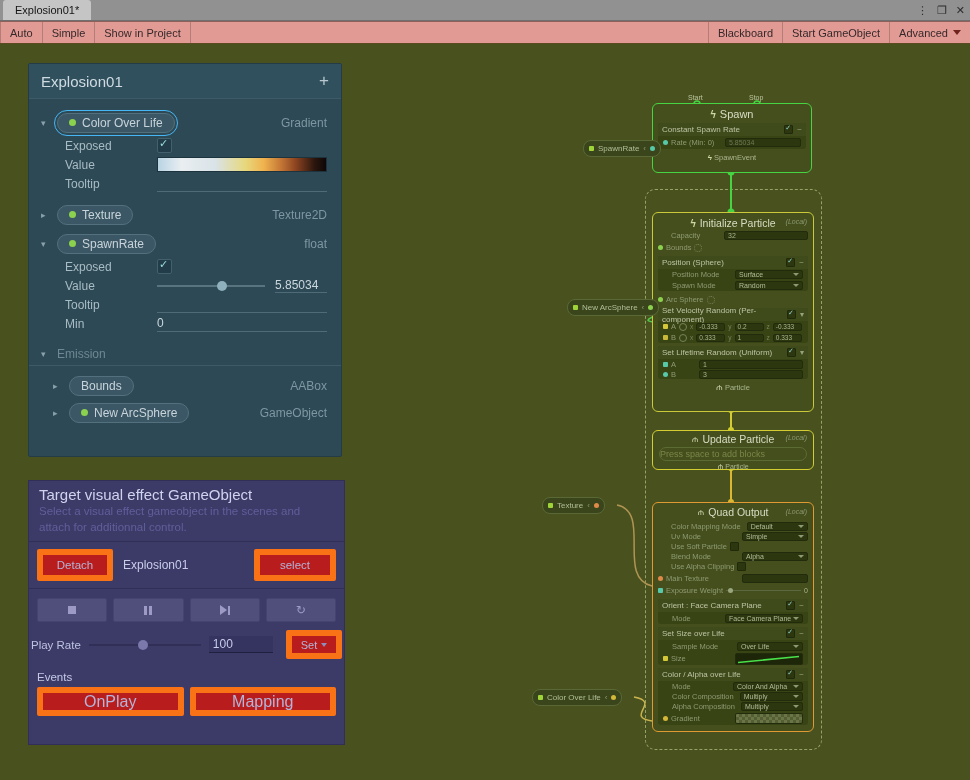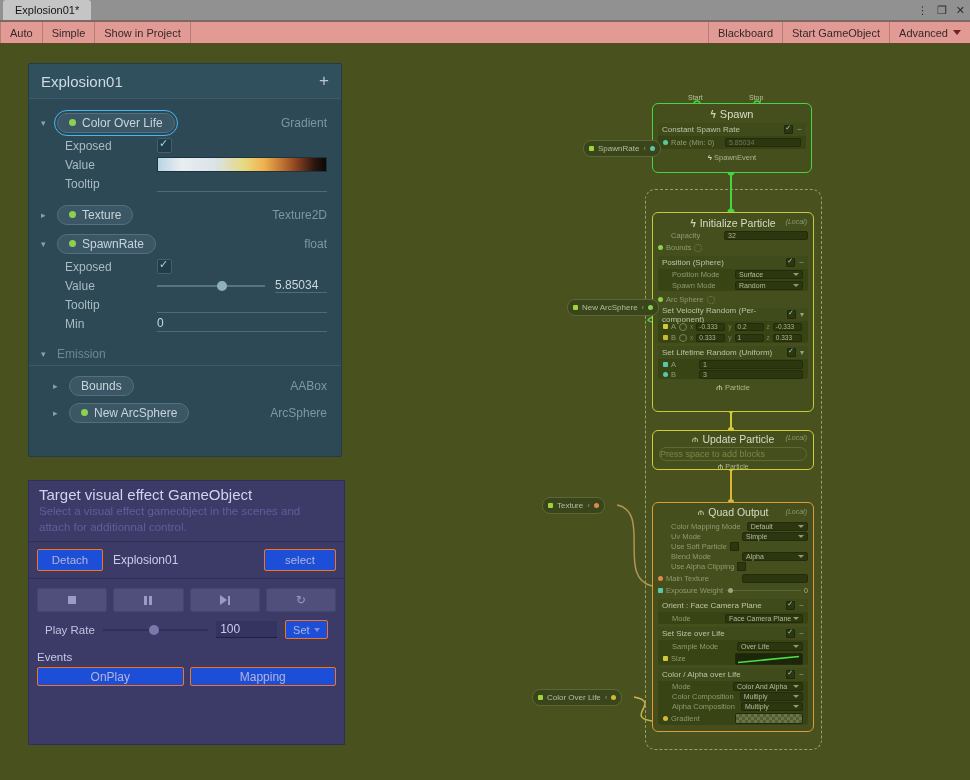--- a/index.html
+++ b/index.html
@@ -103,46 +103,46 @@
   .catrow{display:flex;align-items:center;height:22px;padding-left:12px;margin-top:10px;
           border-bottom:1px solid #3c5a67;font-size:12px;color:#6f8893}
 
   
   .tp{position:absolute;left:28px;top:480px;width:317px;height:265px;background:#3c3a67;
       border:1px solid #312f57;z-index:5;color:#c6c9e6;box-sizing:border-box}
   .tptitle{font-size:15px;color:#d0d3ef;padding:5px 10px 0}
   .tpsub{font-size:11.5px;color:#605e9b;padding:1px 10px 6px;line-height:1.35}
   .tpdiv{border-top:1px solid #312f57}
   .attachrow{display:flex;align-items:center;gap:10px;padding:7px 8px}
-  .pbtn{background:#1d4ed8;color:#b2b5d9;font-size:11.5px;display:flex;align-items:center;justify-content:center;
-        border-radius:2px;border:1px solid #f97316}
+  .pbtn{background:#b91c1c;color:#b2b5d9;font-size:11.5px;display:flex;align-items:center;justify-content:center;
+        border-radius:2px;border:6px solid #f97316}
   .detach{width:64px;height:20px}
   .selectb{width:70px;height:20px;margin-left:auto}
   .aname{font-size:12px;color:#c9cdeb}
   .playrow{display:flex;gap:6px;padding:9px 8px 4px}
   .playbtn{flex:1;height:22px;background:#504e7a;border:1px solid #454370;border-radius:2px;
            display:flex;align-items:center;justify-content:center}
   .ic-stop{width:8px;height:8px;background:#9d9bc6}
   .ic-pause{display:flex;gap:2px}
   .ic-pause i{display:block;width:3px;height:9px;background:#9d9bc6}
   .ic-step{display:flex;align-items:center;gap:1px}
   .ic-step .tri{width:0;height:0;border-top:5px solid transparent;border-bottom:5px solid transparent;border-left:7px solid #9d9bc6}
   .ic-step .bar{width:2px;height:9px;background:#9d9bc6}
   .ic-loop{color:#9d9bc6;font-size:12px;font-family:"DejaVu Sans",sans-serif}
-  .raterow{display:flex;align-items:center;padding:4px 16px;gap:8px}
+  .raterow{display:flex;align-items:center;padding:4px 2px;gap:8px}
   .ratelabel{font-size:11.5px;color:#bfc3e2;flex:none}
   .rslider{width:112px;height:2px;background:#312f57;position:relative}
   .rslider .knob{position:absolute;top:-4px;width:10px;height:10px;border-radius:50%;background:#7b79ab}
   .ratefld{width:60px;height:16px;background:#353360;border-bottom:1px solid #211f42;font-size:12px;
            color:#c9cdeb;display:flex;align-items:center;padding-left:4px}
   .setbtn{margin-left:auto;width:44px;height:17px;font-size:11px}
   .setbtn .dda{width:0;height:0;border-left:3px solid transparent;border-right:3px solid transparent;border-top:4px solid #8f8dbb;margin-left:4px}
   .evlabel{font-size:11.5px;color:#c5c9e7;padding:8px 8px 2px}
   .evrow{display:flex;gap:6px;padding:2px 8px}
-  .evbtn{flex:1;height:17px;font-size:12px}
+  .evbtn{flex:1;height:17px;font-size:16px}
 </style>
 </head>
 <body>
 
 <div class="tabbar">
   <div class="tab">Explosion01*</div>
   <div class="winicons">
     <span>⋮</span>
     <span>❐</span>
     <span>✕</span>
@@ -566,21 +566,21 @@
         <span>Bounds</span>
       </span>
       <span class="btype">AABox</span>
     </div>
     <div class="bbrow pillrow" style="padding-left:24px">
       <span class="chev">▸</span>
       <span class="pill">
         <span class="gdot"></span>
         <span>New ArcSphere</span>
       </span>
-      <span class="btype">ArcSphere</span>
+      <span class="btype">GameObject</span>
     </div>
   </div>
 </div>
 
 <div class="tp">
   <div class="tptitle">Target visual effect GameObject</div>
   <div class="tpsub">Select a visual effect gameobject in the scenes and attach for additionnal control.</div>
   <div class="tpdiv"></div>
   <div class="attachrow">
     <div class="pbtn detach">Detach</div>

